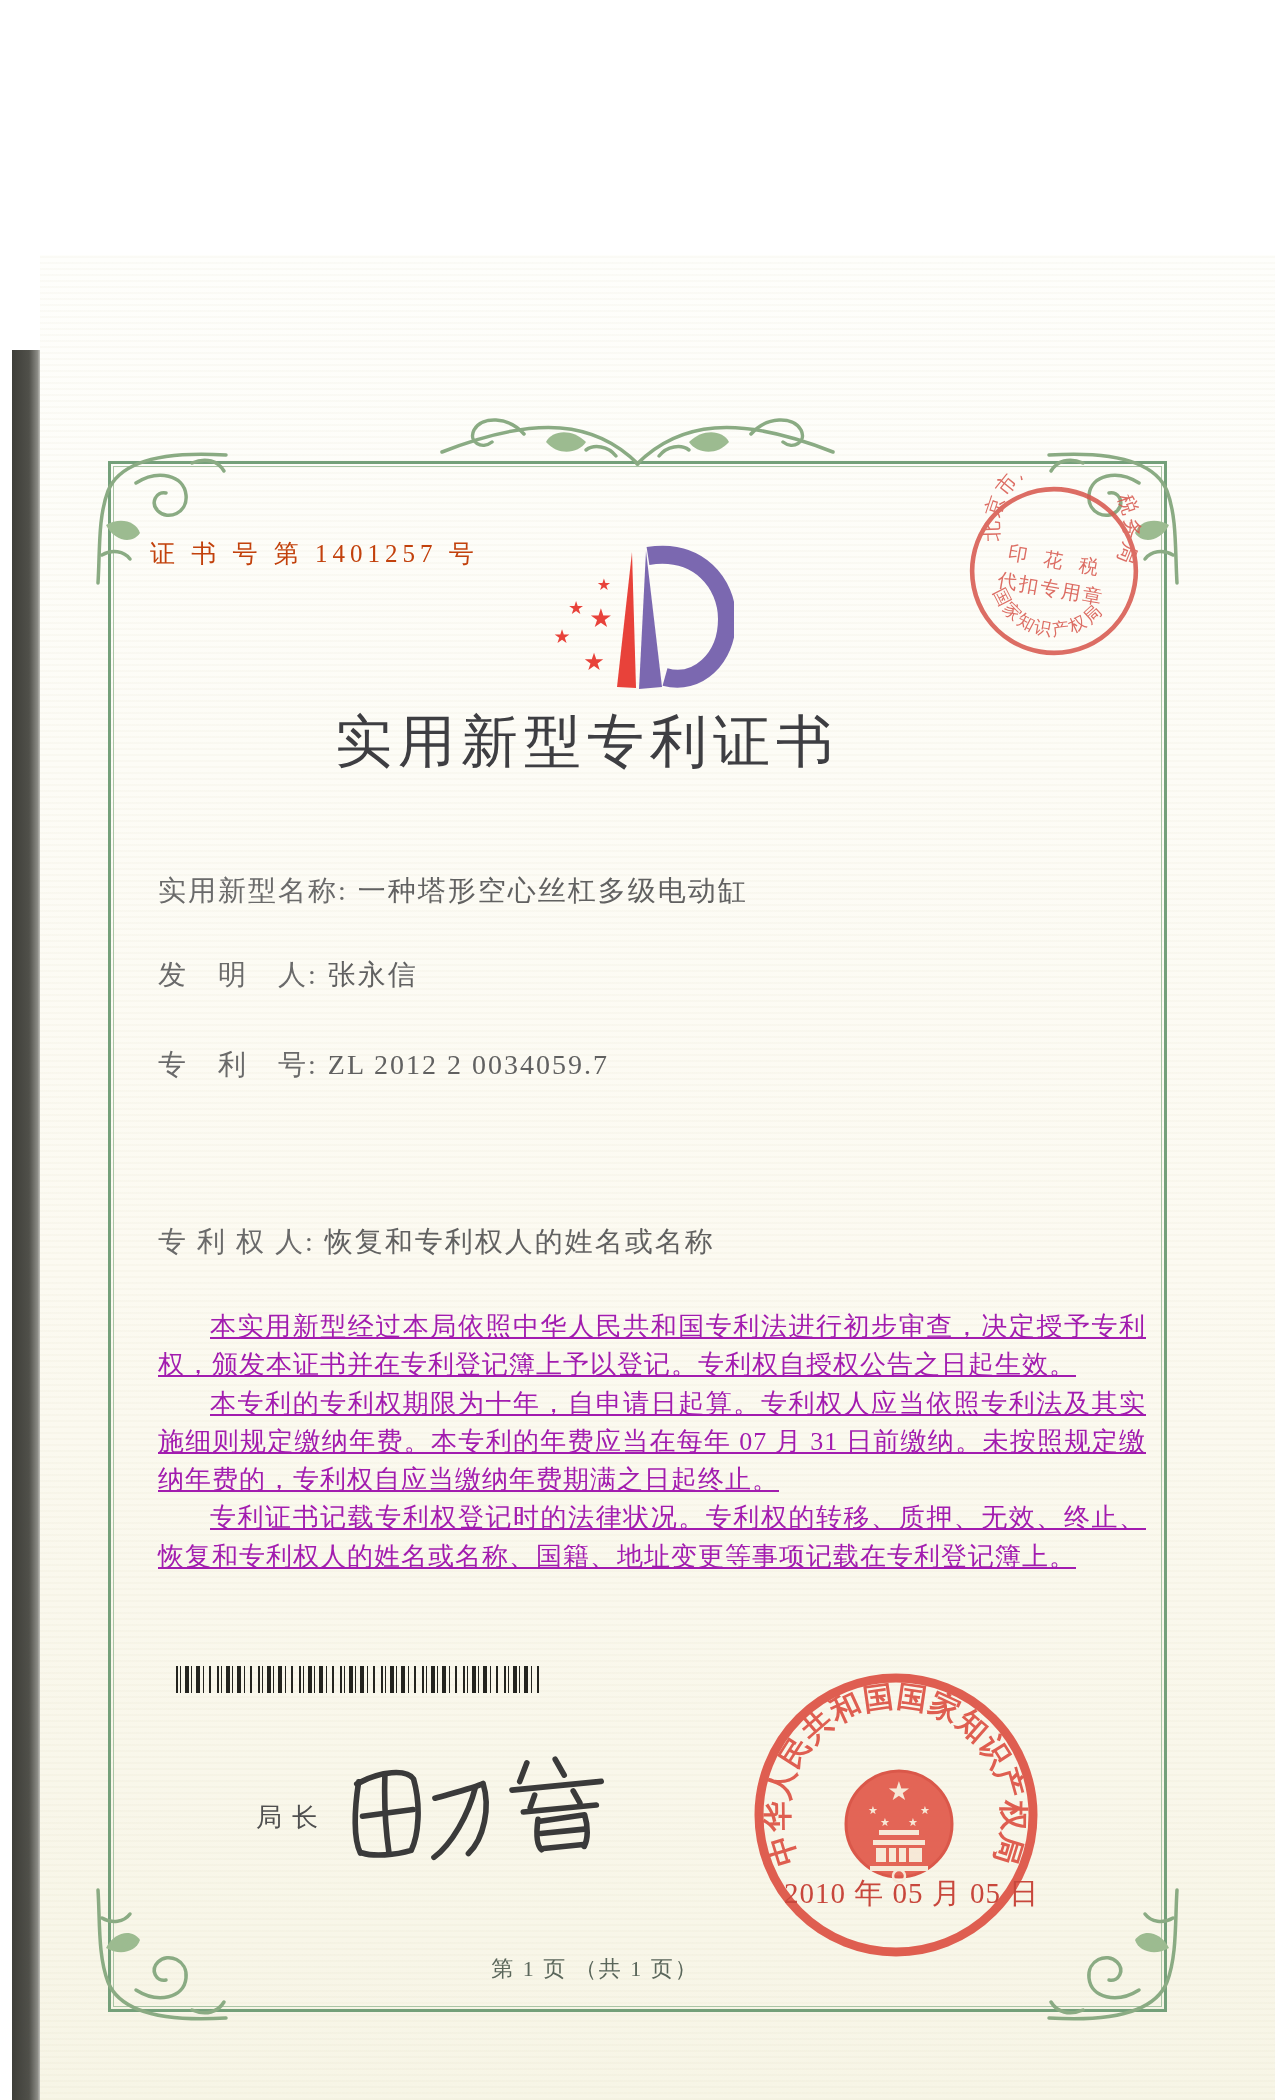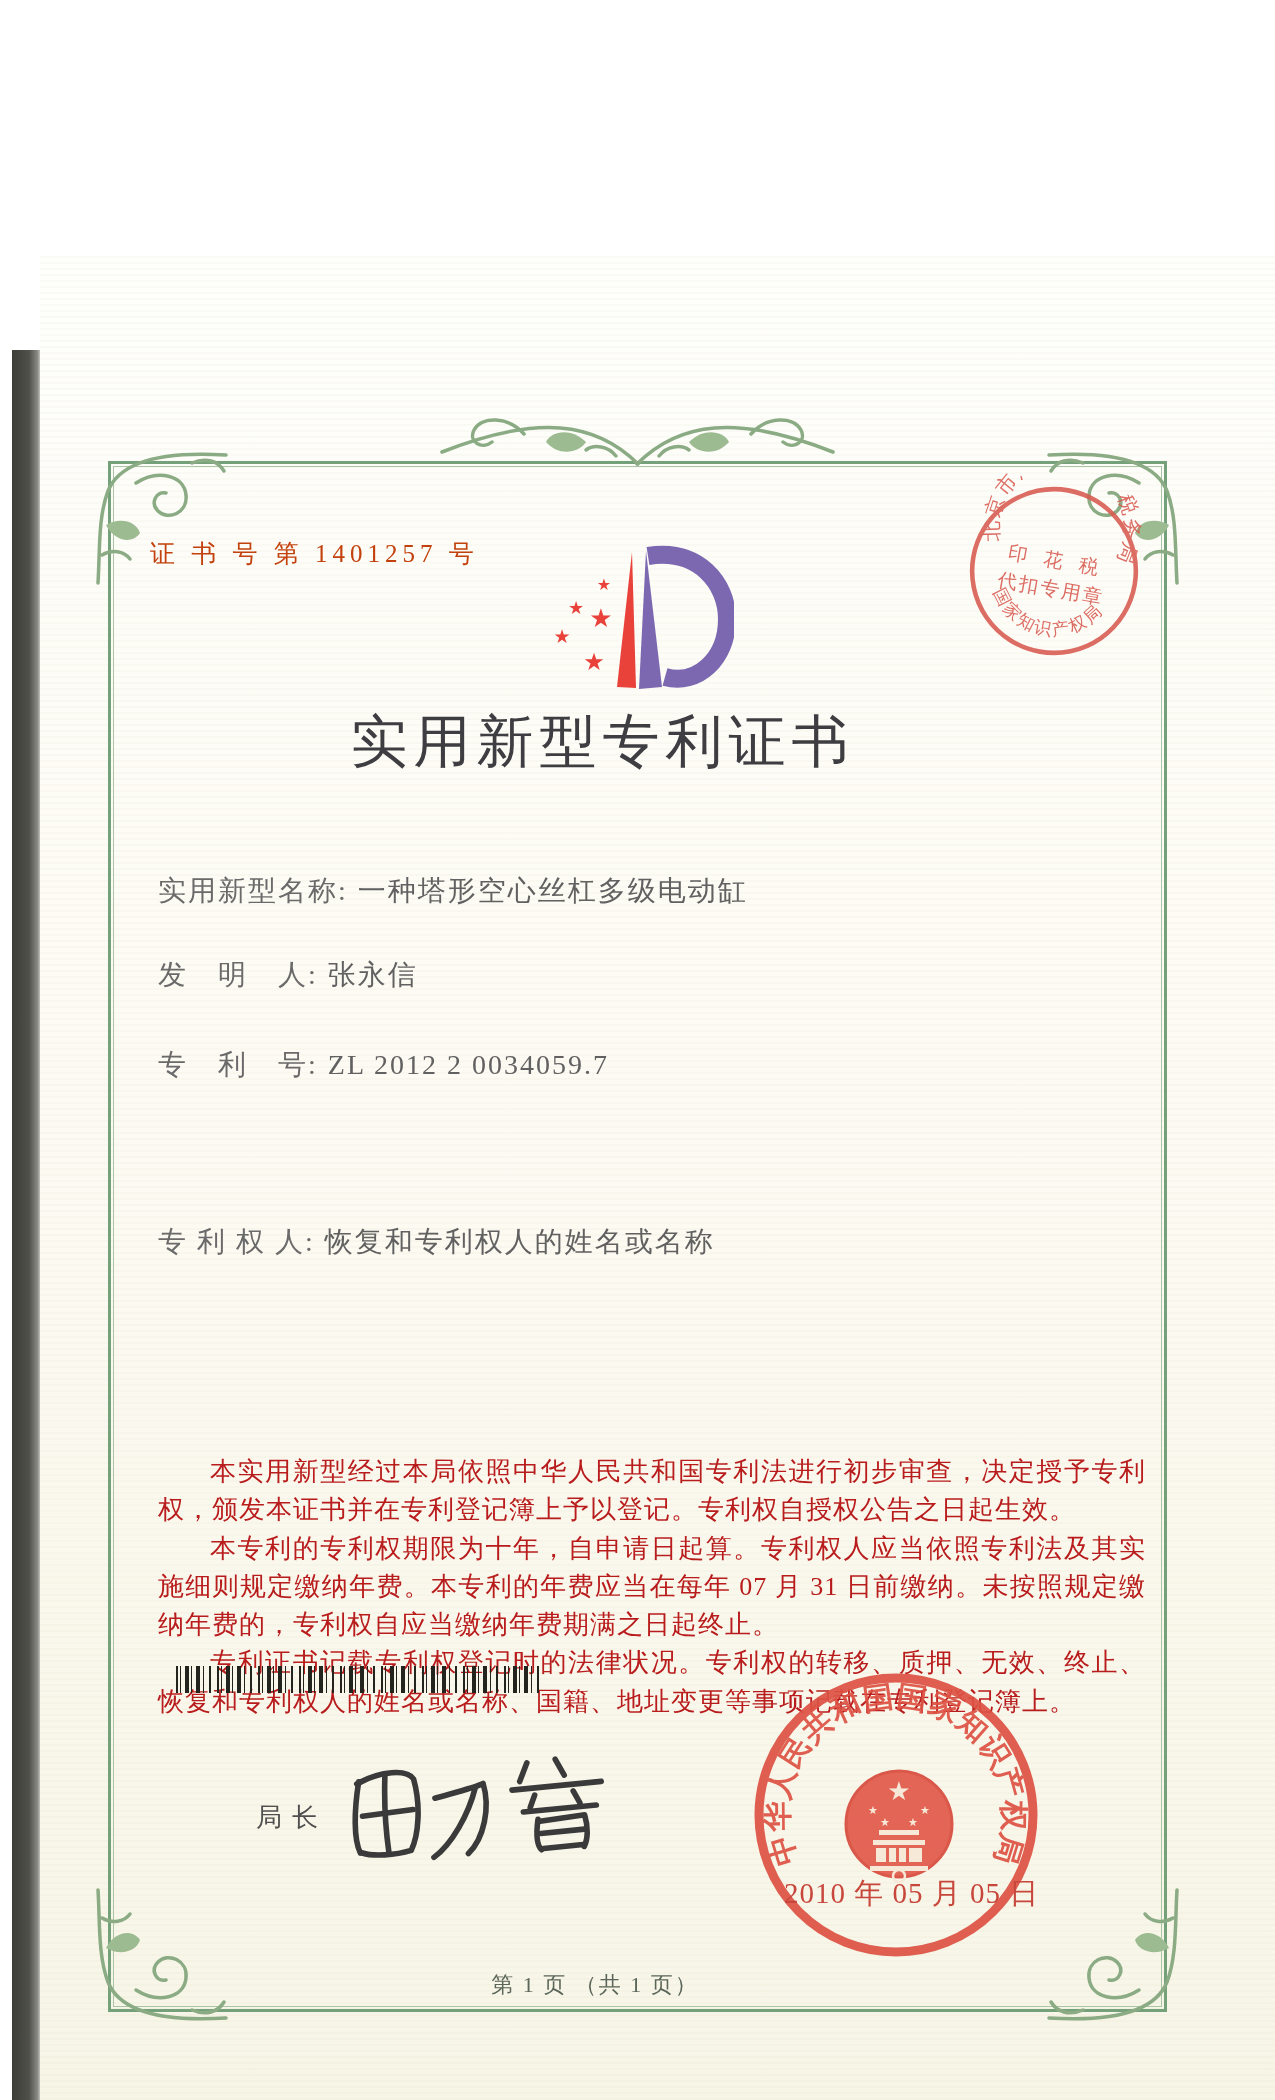--- a/index.html
+++ b/index.html
@@ -14,53 +14,53 @@
   .paper::after{content:'';position:absolute;inset:0;pointer-events:none;
          background:repeating-linear-gradient(0deg,rgba(185,178,140,0.05) 0 2px,transparent 2px 6px);}
   
   .frame{position:absolute;left:108px;top:461px;width:1059px;height:1551px;
          border:3px solid #74a07a;box-sizing:border-box;}
   .frame::after{content:'';position:absolute;inset:2px;border:1px solid #a9c5a5;}
   .orn{position:absolute;pointer-events:none;}
   
   .cert-no{position:absolute;left:150px;top:537px;font-size:25px;letter-spacing:5px;color:#c2410c;white-space:pre;}
   
-  .title{position:absolute;left:335px;top:704px;width:535px;text-align:center;
+  .title{position:absolute;left:335px;top:704px;width:535px;text-align:left;
          font-size:57px;letter-spacing:6px;color:#3e3e42;white-space:nowrap;}
   
   .logo{position:absolute;left:549px;top:534px;}
   
   .tax-stamp{position:absolute;left:966px;top:483px;transform:rotate(10deg);opacity:.88;}
   
   .field{position:absolute;left:158px;font-size:28px;letter-spacing:2px;color:#6a6a6a;white-space:pre;}
   .field .val{margin-left:10px;color:#616161;}
   
-  .paras{position:absolute;left:158px;top:1453px;width:988px;font-size:26px;line-height:38.3px;
-         text-align:justify;color:#b91c1c;letter-spacing:1px;}
+  .paras{position:absolute;left:158px;top:1308px;width:988px;font-size:26px;line-height:38.3px;
+         text-align:justify;color:#a21caf;letter-spacing:1px;text-decoration:underline;}
   .paras p{margin:0;text-indent:2em;}
   
   .barcode{position:absolute;left:176px;top:1666px;width:363px;height:27px;
     background:repeating-linear-gradient(90deg,
       #24241f 0 2px, transparent 2px 4px,
       #24241f 4px 5px, transparent 5px 9px,
       #24241f 9px 13px, transparent 13px 15px,
       #24241f 15px 16px, transparent 16px 20px,
       #24241f 20px 24px, transparent 24px 27px,
       #24241f 27px 28px, transparent 28px 33px,
       #24241f 33px 35px, transparent 35px 41px);}
   
   .sig-label{position:absolute;left:256px;top:1800px;font-size:26px;letter-spacing:10px;color:#4f4f4f;white-space:pre;}
   .sig{position:absolute;left:330px;top:1752px;}
   
   .office-seal{position:absolute;left:750px;top:1669px;opacity:.92;}
   .seal-date{position:absolute;left:784px;top:1874px;font-size:29px;letter-spacing:1px;
              color:#c8473c;white-space:pre;z-index:4;}
   
   .footer{position:absolute;left:445px;top:1954px;width:300px;text-align:center;
-          font-size:22px;letter-spacing:2px;color:#5a665a;white-space:pre;margin-top:16px;}
+          font-size:22px;letter-spacing:2px;color:#5a665a;white-space:pre;}
   .sr-only{position:absolute;width:1px;height:1px;overflow:hidden;clip:rect(0 0 0 0);opacity:0;}
   svg text{font-family:"DejaVu Sans","Liberation Sans",sans-serif;}
 </style>
 </head>
 <body>
 
 <div class="scan">
 
   <svg width="0" height="0" style="position:absolute" aria-hidden="true">
     <defs>

